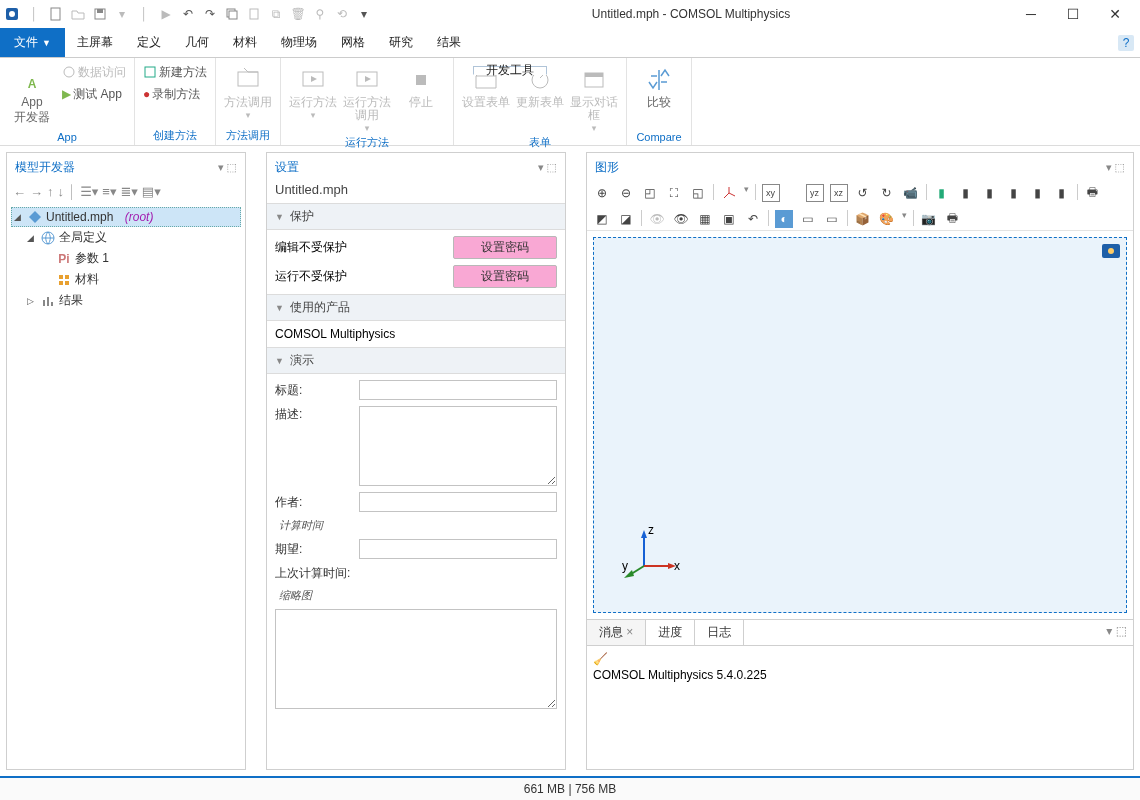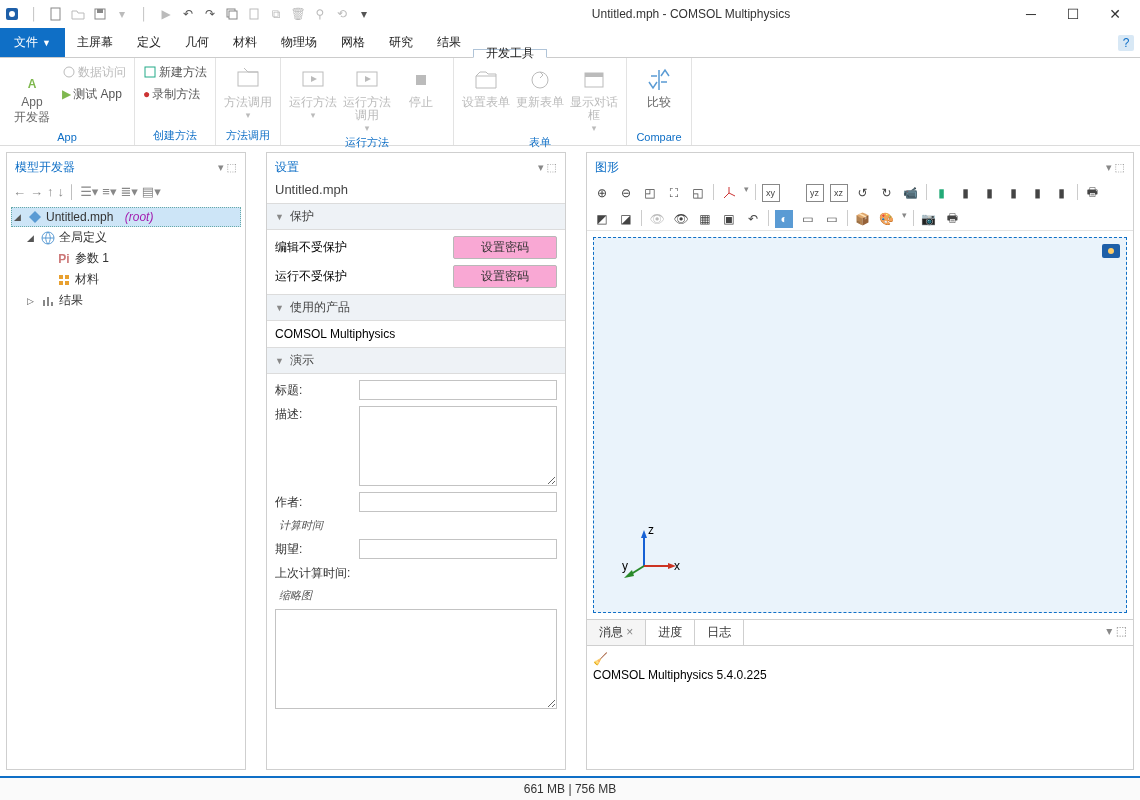--- a/index.html
+++ b/index.html
@@ -6,21 +6,21 @@
 body { width: 1140px; height: 800px; background: #fff; overflow: hidden; display: flex; flex-direction: column; }
 .titlebar { height: 28px; display: flex; align-items: center; padding: 0 4px; }
 .titlebar .qat { display: flex; gap: 6px; align-items: center; }
 .titlebar .qat .ico { width: 16px; height: 16px; display: flex; align-items: center; justify-content: center; color: #555; }
 .titlebar .title { flex: 1; text-align: center; color: #333; }
 .titlebar .winbtns { display: flex; gap: 0; }
 .titlebar .winbtns div { width: 42px; height: 24px; display: flex; align-items: center; justify-content: center; color: #333; font-size: 14px; }
 .menubar { height: 30px; display: flex; align-items: stretch; background: #fff; border-bottom: 1px solid #ccc; }
 .menubar .file { background: #0F6FC6; color: #fff; padding: 0 14px; display: flex; align-items: center; gap: 4px; }
 .menubar .mitem { padding: 0 12px; display: flex; align-items: center; color: #222; }
-.menubar .mitem.active { border: 1px solid #b0c4d8; border-bottom: 1px solid #fff; background: #fff; position: relative; top: 1px; margin-top: 20px; }
+.menubar .mitem.active { border: 1px solid #b0c4d8; border-bottom: 1px solid #fff; background: #fff; position: relative; top: 18px; margin-top: 20px; }
 .menubar .help { margin-left: auto; margin-right: 6px; display:flex; align-items:center; color:#0F6FC6; background:#d8e8f5; width:16px; height:16px; justify-content:center; border-radius:2px; align-self:center;}
 .ribbon { height: 88px; display: flex; border-bottom: 1px solid #dcdcdc; background: #fff; }
 .rgroup { display: flex; flex-direction: column; border-right: 1px solid #e3e3e3; padding: 2px 8px 1px; }
 .rgroup .body { flex: 1; display: flex; align-items: flex-start; gap: 6px; padding-top: 2px;}
 .rgroup .label { text-align: center; color: #0F6FC6; font-size: 11px; padding: 1px 0; }
 .rbtn-big { display: flex; flex-direction: column; align-items: center; width: 48px; gap: 2px; color: #666; text-align:center; line-height:1.1; padding-top: 4px;}
 .rbtn-big .ic { width: 28px; height: 28px; }
 .rbtn-sm { display: flex; align-items: center; gap: 2px; color: #555; height: 20px; white-space: nowrap;}
 .rbtn-sm .ic { width: 14px; height: 14px; }
 .wsplit { flex: 1; display: flex; gap: 20px; padding: 6px; min-height: 0; }

